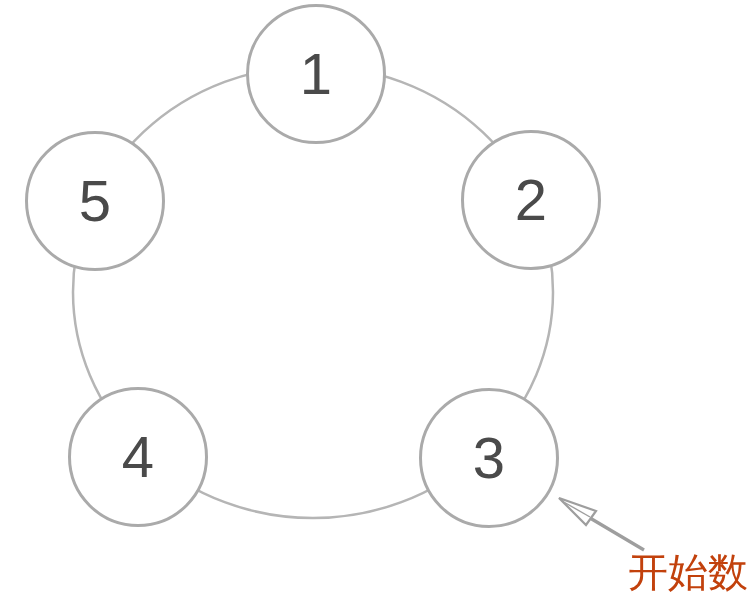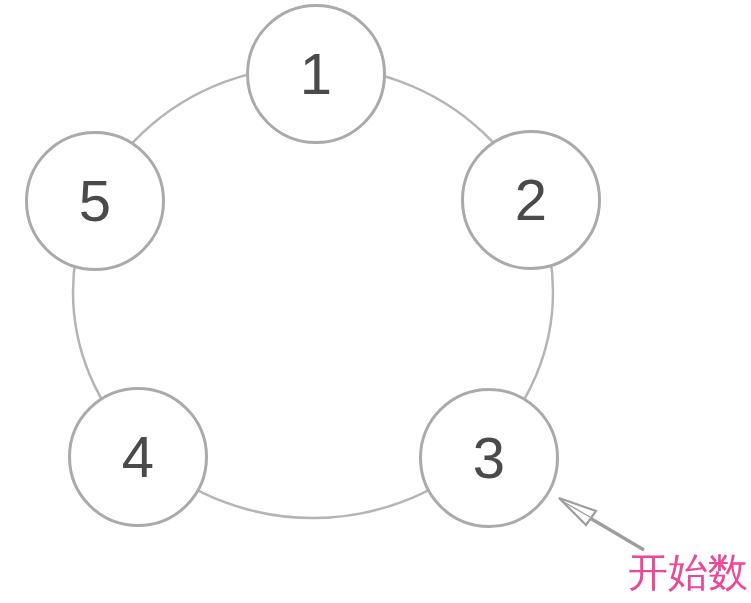--- a/index.html
+++ b/index.html
@@ -45,21 +45,21 @@
   .node-2 { left: 461px; top: 130px; }
   .node-3 { left: 419px; top: 388px; }
   .node-4 { left: 68px;  top: 387px; }
   .node-5 { left: 25px;  top: 131px; }
   .annotation {
     position: absolute;
     left: 628px;
     top: 551px;
     font-size: 40px;
     line-height: 1.05;
-    color: #ec4899;
+    color: #c2410c;
     white-space: nowrap;
     z-index: 3;
   }
 </style>
 </head>
 <body>
 
 <div class="canvas">
 
   <svg class="ring-svg" viewBox="0 0 751 603" xmlns="http://www.w3.org/2000/svg">

